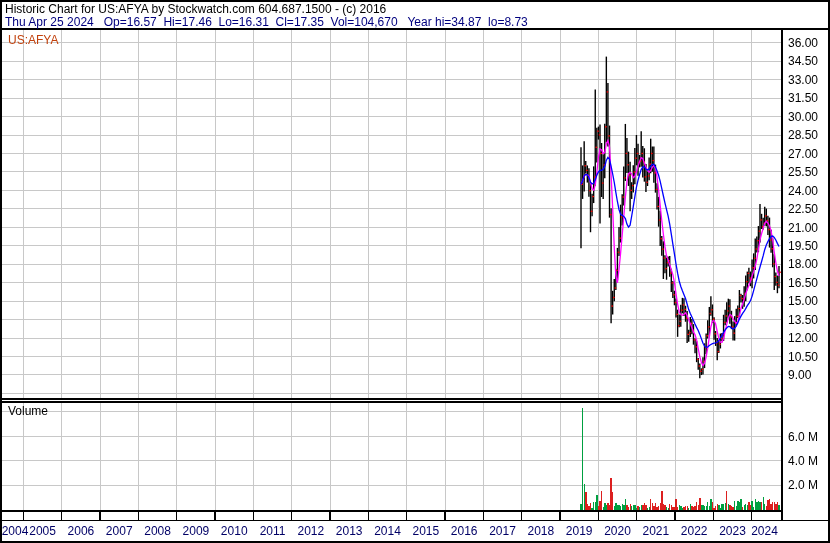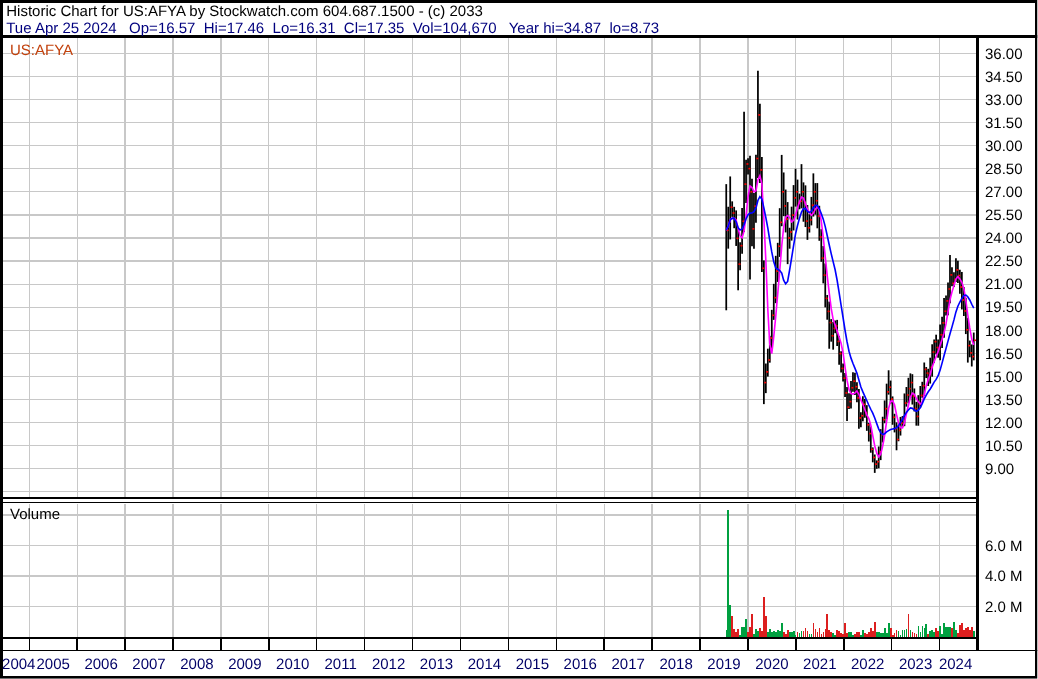--- a/index.html
+++ b/index.html
@@ -549,17 +549,17 @@
         <text x="502.525" y="535" text-anchor="middle" class="year">2017</text>
         <text x="540.8549999999999" y="535" text-anchor="middle" class="year">2018</text>
         <text x="579.185" y="535" text-anchor="middle" class="year">2019</text>
         <text x="617.5149999999999" y="535" text-anchor="middle" class="year">2020</text>
         <text x="655.8449999999999" y="535" text-anchor="middle" class="year">2021</text>
         <text x="694.175" y="535" text-anchor="middle" class="year">2022</text>
         <text x="732.5049999999999" y="535" text-anchor="middle" class="year">2023</text>
         <text x="764.5" y="535" text-anchor="middle" class="year">2024</text>
       </g>
     </svg>
-  <div class="htext hline1">Historic Chart for US:AFYA by Stockwatch.com 604.687.1500 - (c) 2033</div>
-  <div class="htext hline2">Tue Apr 25 2024   Op=16.57  Hi=17.46  Lo=16.31  Cl=17.35  Vol=104,670   Year hi=34.87  lo=8.73</div>
+  <div class="htext hline1">Historic Chart for US:AFYA by Stockwatch.com 604.687.1500 - (c) 2016</div>
+  <div class="htext hline2">Thu Apr 25 2024   Op=16.57  Hi=17.46  Lo=16.31  Cl=17.35  Vol=104,670   Year hi=34.87  lo=8.73</div>
   <div class="htext symlabel">US:AFYA</div>
   <div class="htext vollabel">Volume</div>
 </div>
 
 </body></html>

